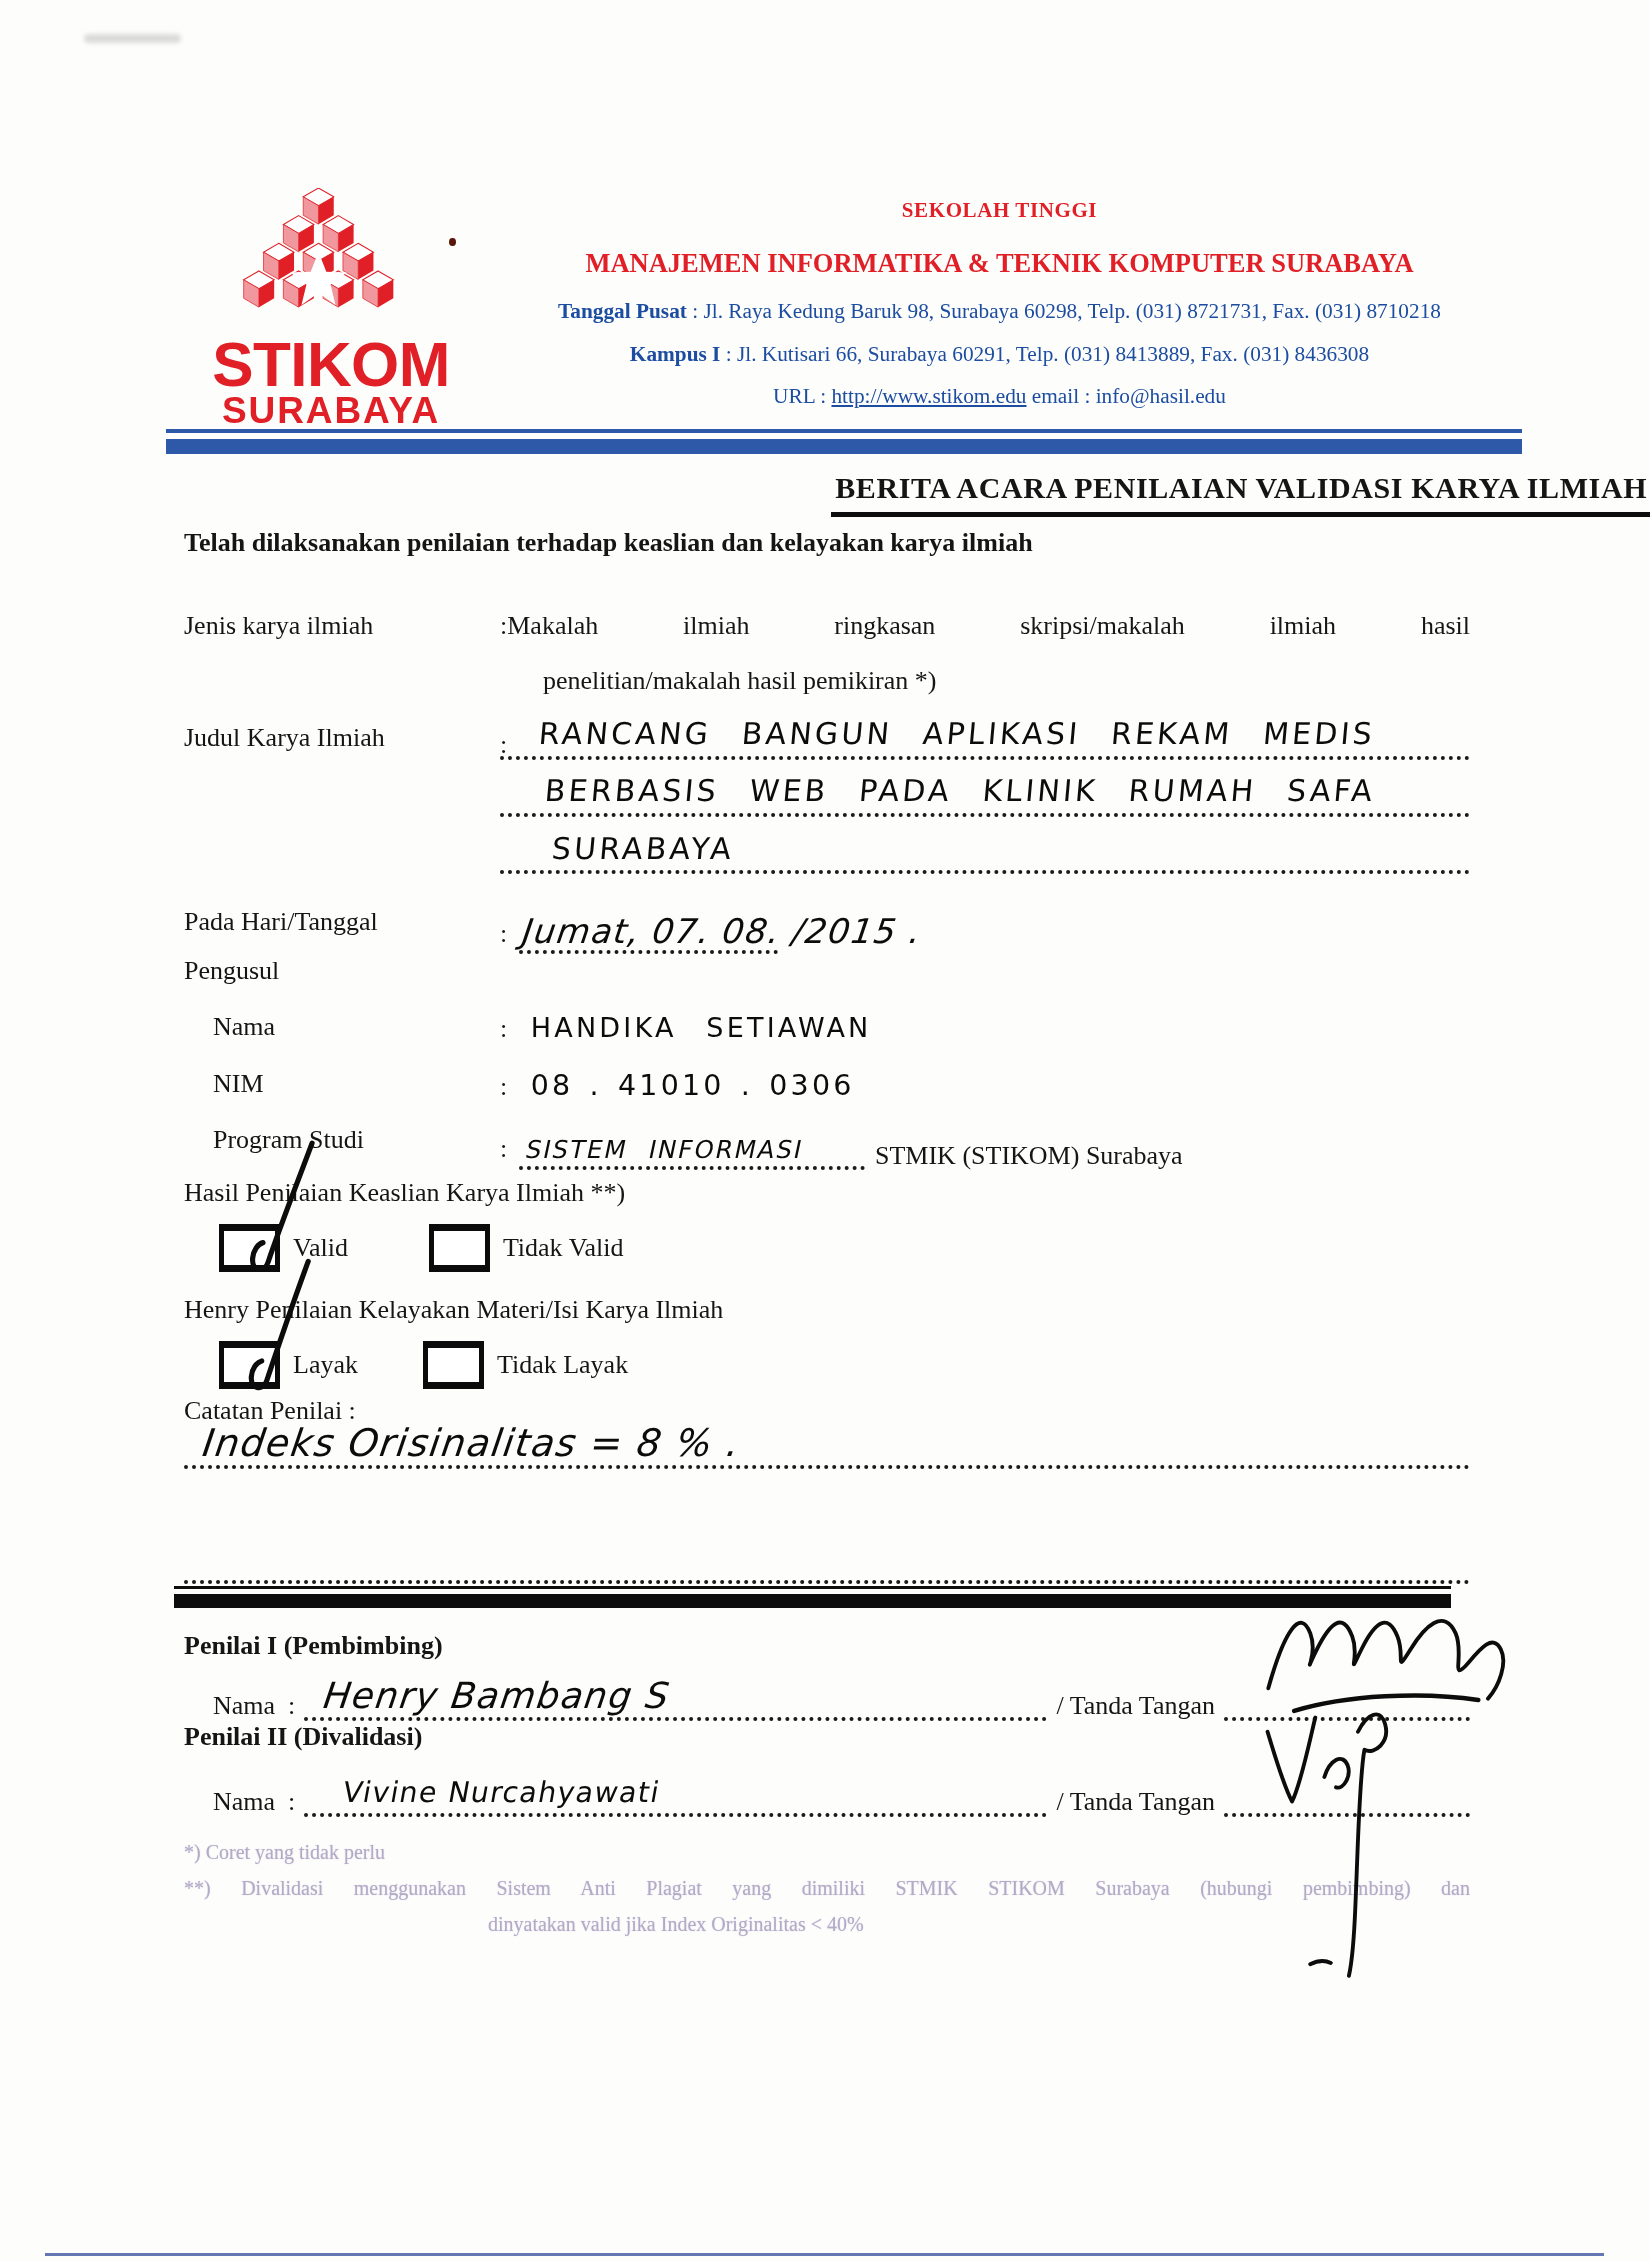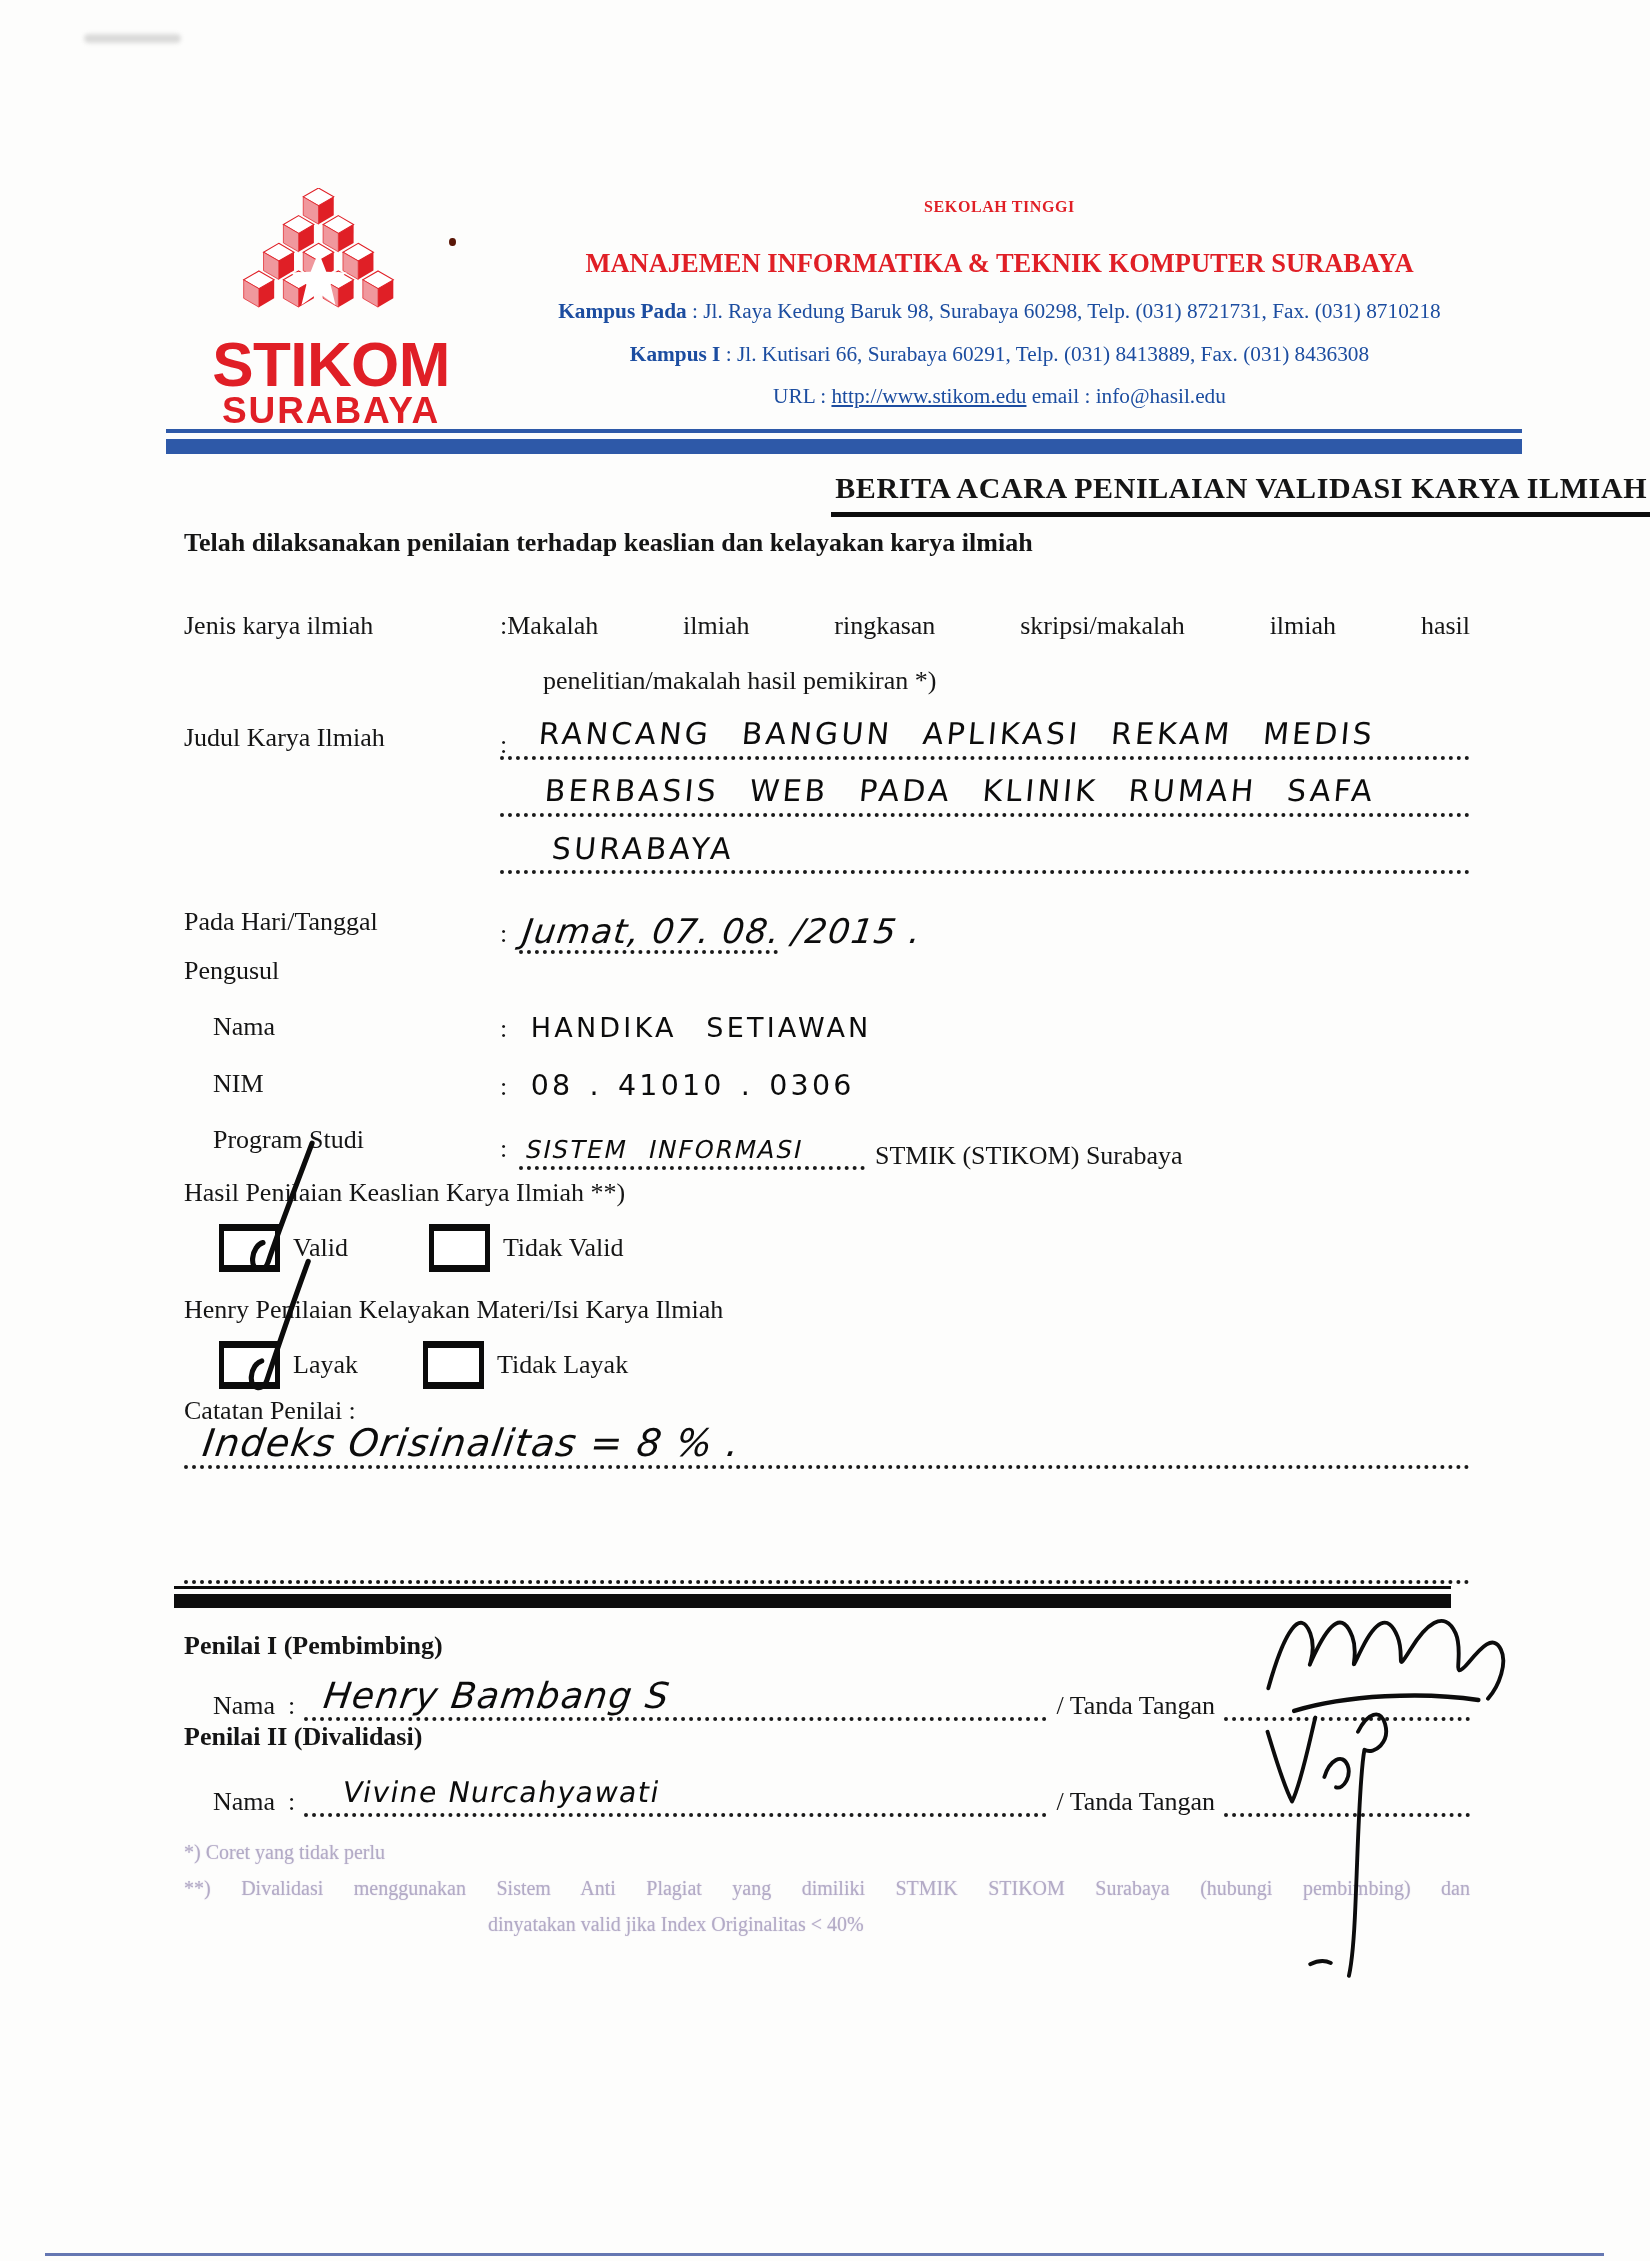--- a/index.html
+++ b/index.html
@@ -1,20 +1,20 @@
 <!DOCTYPE html>
 <html style="font-size:10.3px"><head>
 <meta charset="utf-8">
 <style>
   html,body{margin:0;padding:0;background:#888;}
   .page{position:relative;width:1651px;height:2261px;background:#fdfdfc;overflow:hidden;
         font-family:"Liberation Serif",serif;color:#151515;}
   
   .letterhead-text{position:absolute;left:427px;top:0;width:1145px;text-align:center;}
-  .lh1{position:absolute;left:0;top:198px;width:100%;font-size:16px;font-weight:bold;color:#e01f26;letter-spacing:0.6px;}
+  .lh1{position:absolute;left:0;top:198px;width:100%;font-size:21px;font-weight:bold;color:#e01f26;letter-spacing:0.6px;}
   .lh2{position:absolute;left:0;top:248px;width:100%;font-size:26.5px;font-weight:bold;color:#e01f26;}
   .lh-blue{position:absolute;left:0;width:100%;font-size:21.3px;color:#1c4da0;}
   .lh3{top:299px;} .lh4{top:342px;} .lh5{top:384px;}
   .lh-bold{font-weight:bold;}
   .lh-url{text-decoration:underline;}
   .logo{position:absolute;left:176px;top:188px;width:310px;text-align:center;}
   .logo-word1{font-family:"Liberation Sans",sans-serif;font-weight:bold;color:#e01f26;
               font-size:62px;line-height:56px;letter-spacing:-0.6px;transform:scaleY(1.02);}
   .logo-word2{font-family:"Liberation Sans",sans-serif;font-weight:bold;color:#e01f26;
               font-size:37px;line-height:36px;letter-spacing:1.9px;}
@@ -87,21 +87,21 @@
         <polygon points="392,180 414,236 472,238 426,272 440,330 392,296 344,330 358,272 312,238 370,236" fill="#ffffff"></polygon>
       </g>
     </svg>
     <div class="logo-word1">STIKOM</div>
     <div class="logo-word2">SURABAYA</div>
   </div>
 
   <div class="letterhead-text">
     <div class="lh1">SEKOLAH TINGGI</div>
     <div class="lh2">MANAJEMEN INFORMATIKA &amp; TEKNIK KOMPUTER SURABAYA</div>
-    <div class="lh-blue lh3"><span class="lh-bold">Kampus Pada</span><span> : Jl. Raya Kedung Baruk 98, Surabaya 60298, Telp. (031) 8721731, Fax. (031) 8710218</span></div>
+    <div class="lh-blue lh3"><span class="lh-bold">Tanggal Pusat</span><span> : Jl. Raya Kedung Baruk 98, Surabaya 60298, Telp. (031) 8721731, Fax. (031) 8710218</span></div>
     <div class="lh-blue lh4"><span class="lh-bold">Kampus I</span><span> : Jl. Kutisari 66, Surabaya 60291, Telp. (031) 8413889, Fax. (031) 8436308</span></div>
     <div class="lh-blue lh5"><span>URL : </span><span class="lh-url">http://www.stikom.edu</span><span> email : </span><span>info@hasil.edu</span></div>
   </div>
 
   <div class="rule-thin"></div>
   <div class="rule-thick"></div>
 
   <div class="title-wrap">
     <span class="title">BERITA ACARA PENILAIAN VALIDASI KARYA ILMIAH</span>
   </div>

